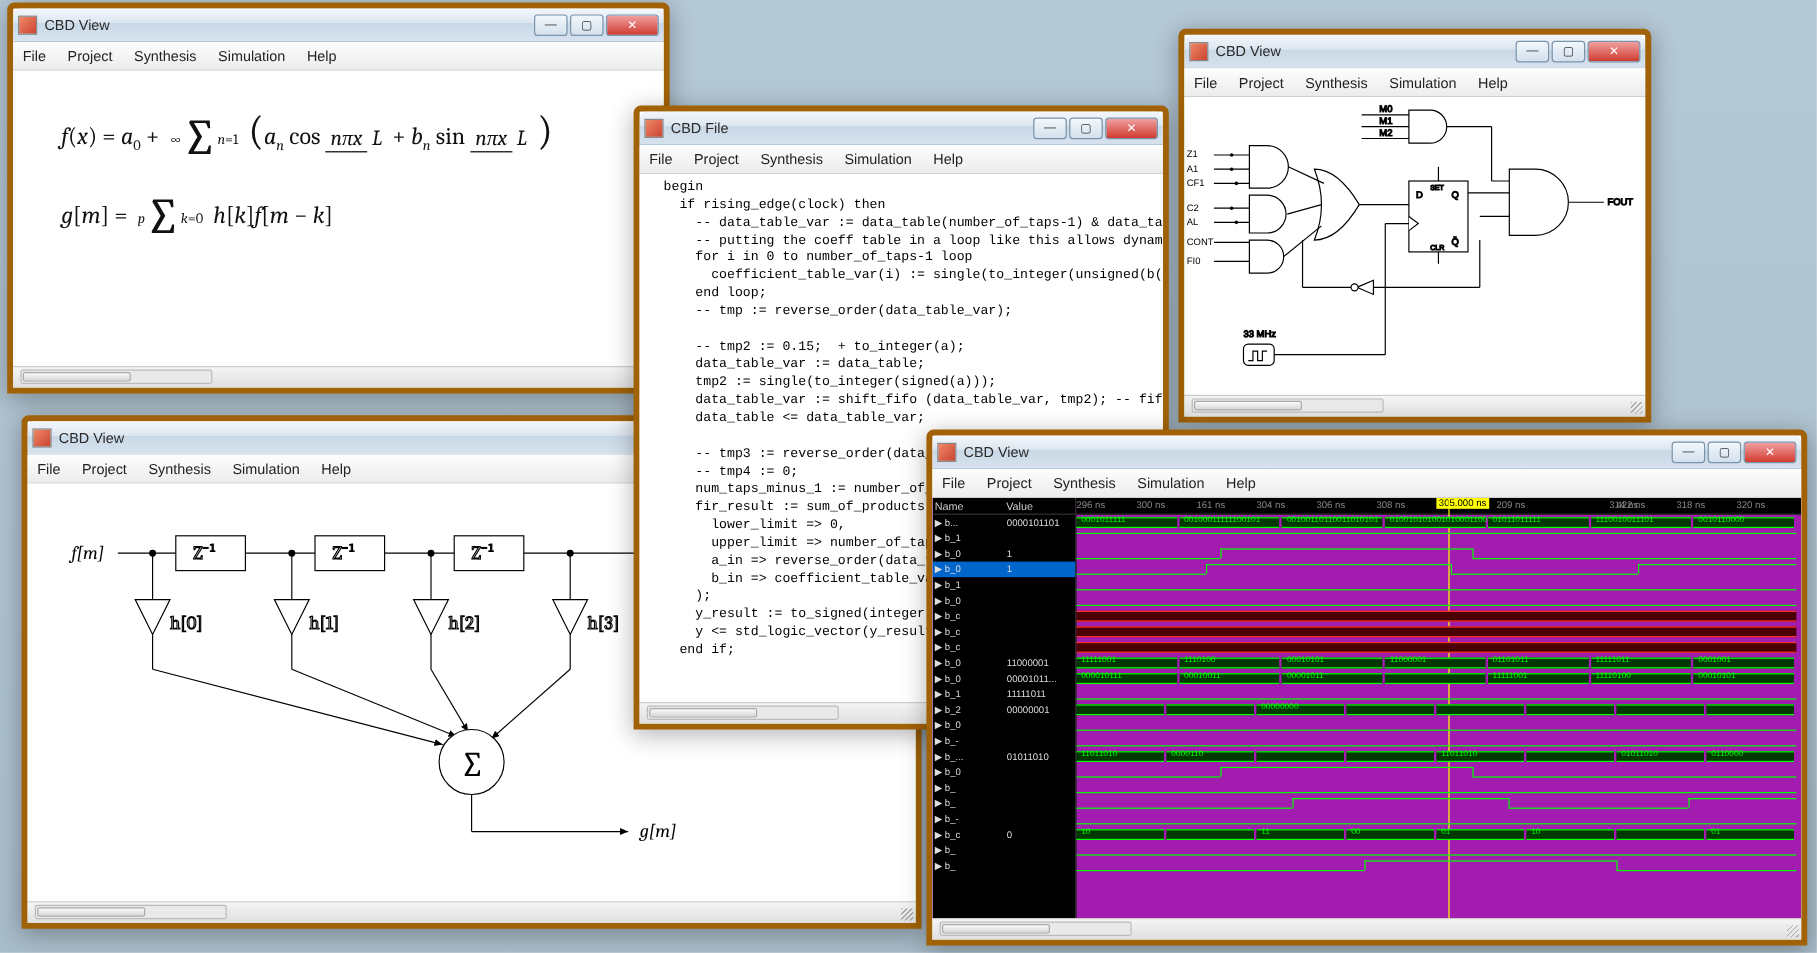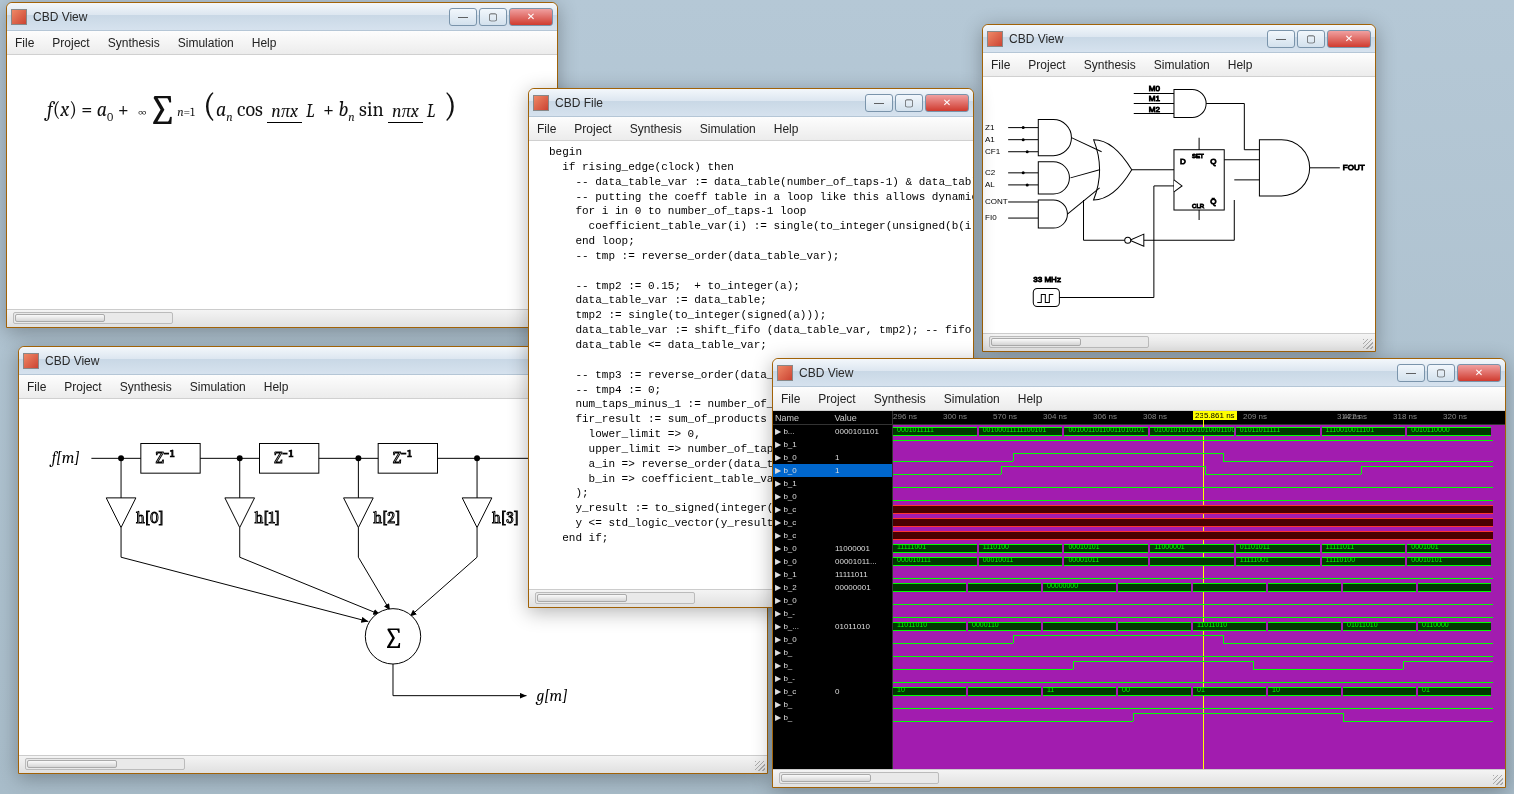--- a/index.html
+++ b/index.html
@@ -8,21 +8,21 @@
     height: 794px;
     background: linear-gradient(to bottom, #b5c8d6, #a8bcc9);
     font-family: "Segoe UI", Tahoma, sans-serif;
     font-size: 12px;
     position: relative;
     overflow: hidden;
   }
   .window {
     position: absolute;
     background: #fff;
-    border: 1px solid #a16207;
+    border: 5px solid #a16207;
     border-radius: 6px 6px 0 0;
     box-shadow: 0 4px 20px rgba(0,0,0,0.3);
     display: flex;
     flex-direction: column;
   }
   .titlebar {
     height: 28px;
     background: linear-gradient(to bottom, #f3f7fb 0%, #dce6f0 45%, #c9d8e6 46%, #d6e2ee 100%);
     border-bottom: 1px solid #b5c6d6;
     border-radius: 6px 6px 0 0;
@@ -298,20 +298,25 @@
   </div>
   <div class="content formula">
     <div class="row">
       <i>f</i>(<i>x</i>) = <i>a</i><sub>0</sub> +
       <span class="sumwrap"><span class="top">∞</span><span class="sigma">∑</span><span class="bot"><i>n</i>=1</span></span>
       <span style="font-size:34px;">(</span><i>a<sub>n</sub></i> cos
       <span class="frac"><span class="num"><i>nπx</i></span><span class="den"><i>L</i></span></span>
       + <i>b<sub>n</sub></i> sin
       <span class="frac"><span class="num"><i>nπx</i></span><span class="den"><i>L</i></span></span>
       <span style="font-size:34px;">)</span>
+    </div>
+    <div class="row">
+      <i>g</i>[<i>m</i>] =
+      <span class="sumwrap"><span class="top"><i>p</i></span><span class="sigma">∑</span><span class="bot"><i>k</i>=0</span></span>
+      <i>h</i>[<i>k</i>]<i>f</i>[<i>m</i> − <i>k</i>]
     </div>
   </div>
   <div class="statusbar">
     <div class="hscroll">
         <div class="thumb"></div>
       </div>
   </div>
 </div>
 
 <div class="window w2">
@@ -576,32 +581,32 @@
             <div class="sigrow">
               <div class="nm">▶ b_</div>
               <div class="vl"></div>
             </div>
           </div>
       </div>
       <div class="wavecanvas">
         <div class="timeaxis" id="timeaxis">
             <span style="left: 0px;">296 ns</span>
             <span style="left: 50px;">300 ns</span>
-            <span style="left: 100px;">570 ns</span>
+            <span style="left: 100px;">161 ns</span>
             <span style="left: 150px;">304 ns</span>
             <span style="left: 200px;">306 ns</span>
             <span style="left: 250px;">308 ns</span>
             <span style="left: 300px;">310 ns</span>
             <span style="left: 350px;">209 ns</span>
             <span style="left: 400px; padding-left: 44px;">314 ns</span>
             <span style="left: 450px;">422 ns</span>
             <span style="left: 500px;">318 ns</span>
             <span style="left: 550px;">320 ns</span>
           </div>
-        <div class="cursorlabel">235.861 ns</div>
+        <div class="cursorlabel">305.000 ns</div>
         <div class="cursorline"></div>
         <div id="waverows">
             <div class="wrow">
               <div class="bar green" style="left: 0px; width: 83.7143px;"></div>
               <div class="txt" style="left: 4px;">0001011111</div>
               <div class="bar green" style="left: 85.7143px; width: 83.7143px;"></div>
               <div class="txt" style="left: 89.7143px;">00100011111100101</div>
               <div class="bar green" style="left: 171.429px; width: 83.7143px;"></div>
               <div class="txt" style="left: 175.429px;">00100110110011010101</div>
               <div class="bar green" style="left: 257.143px; width: 83.7143px;"></div>

